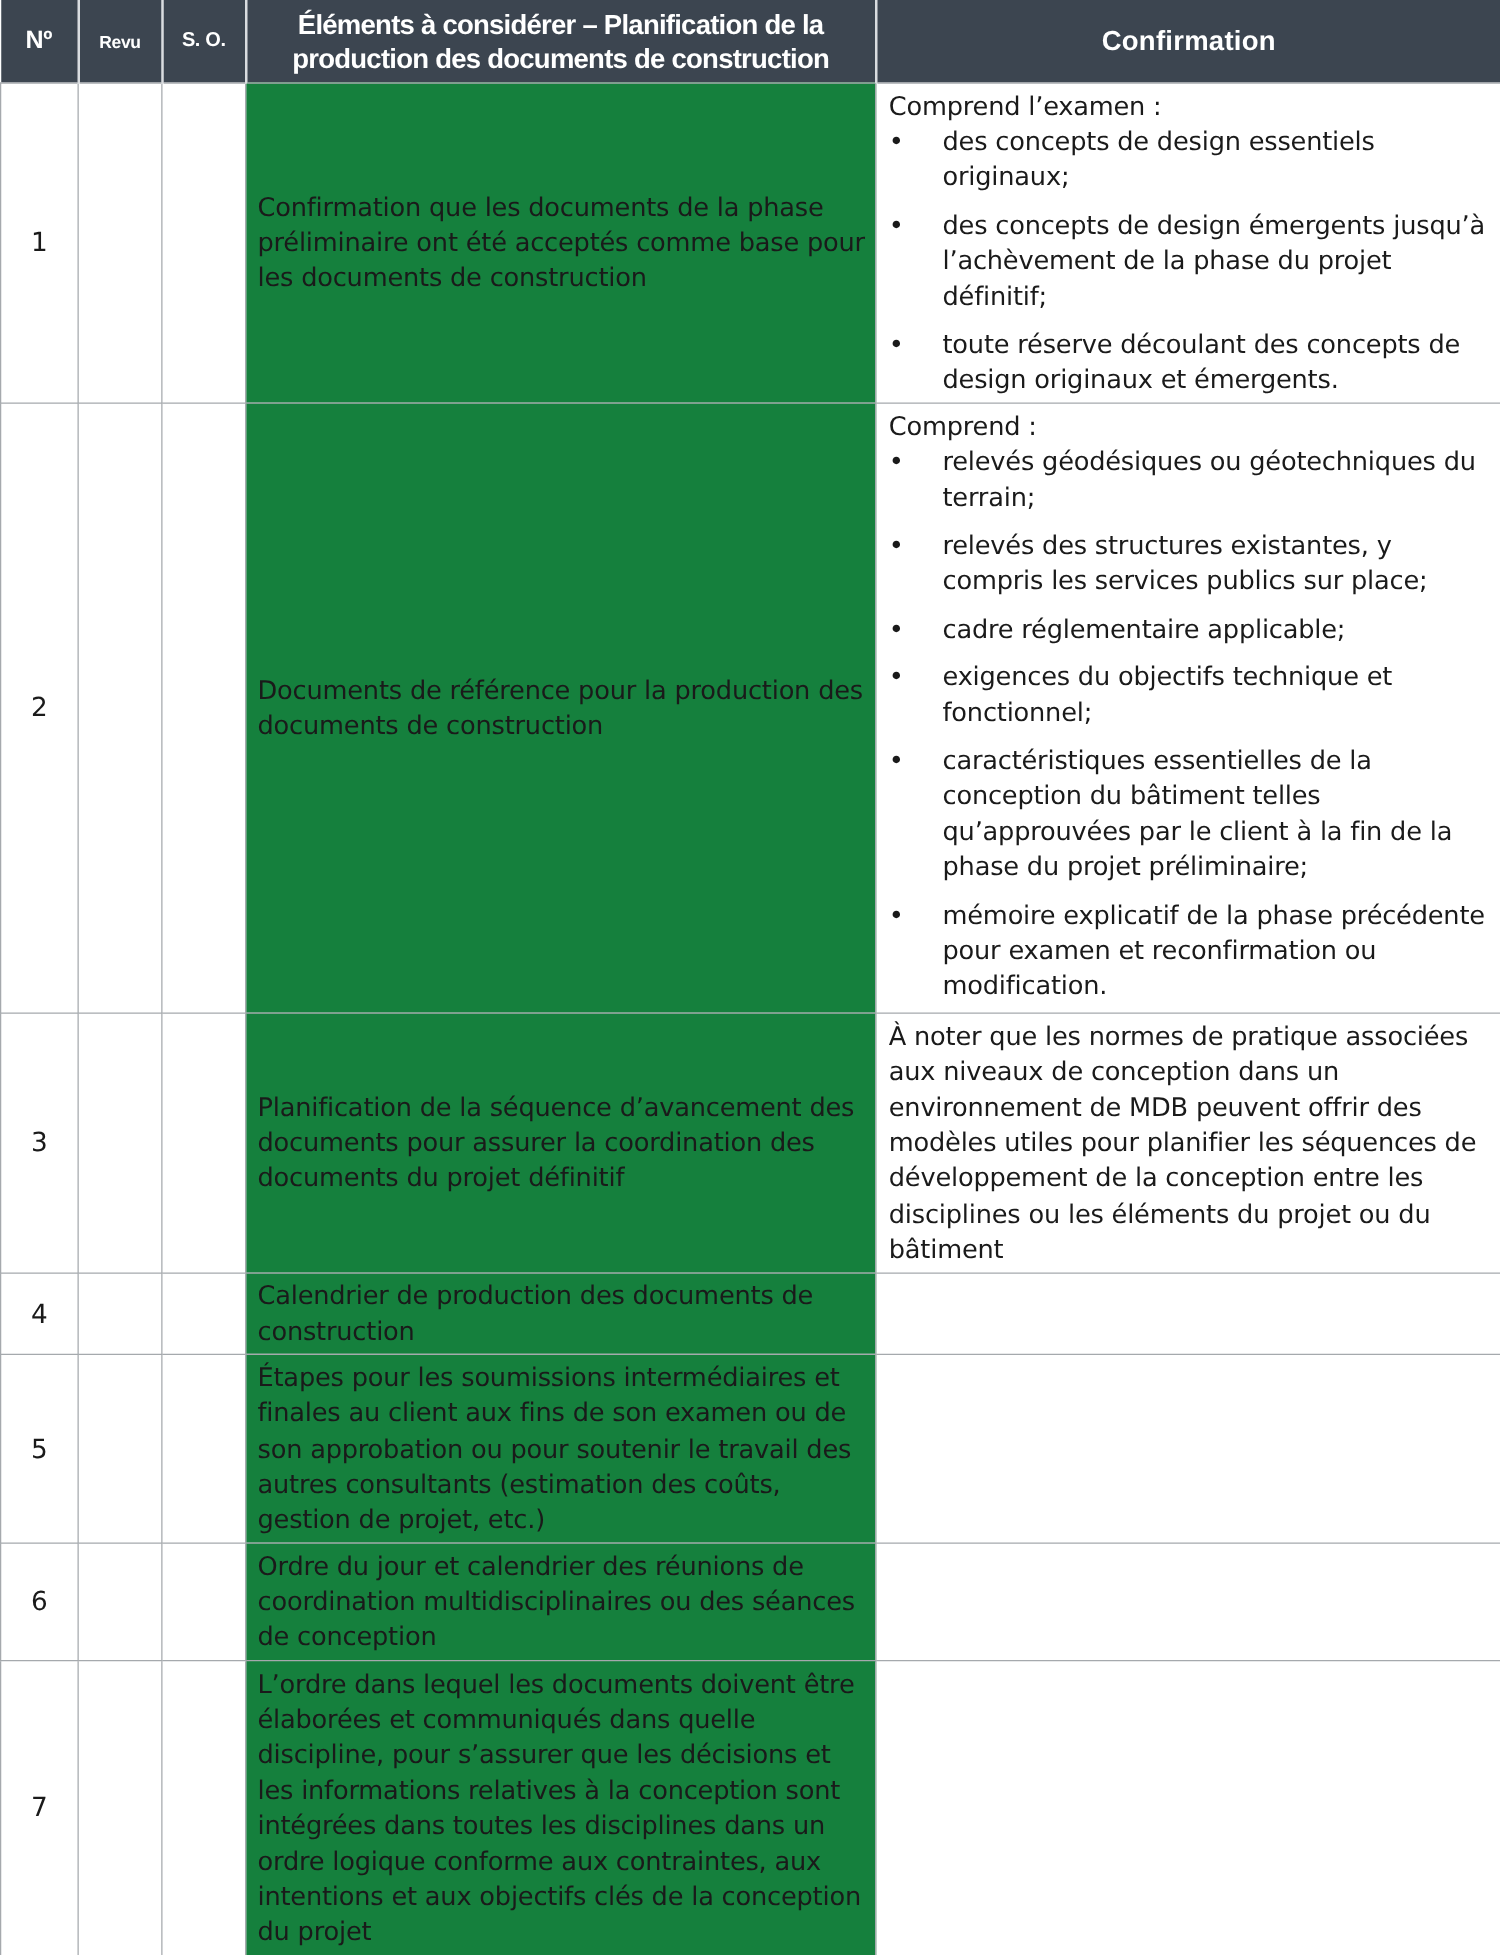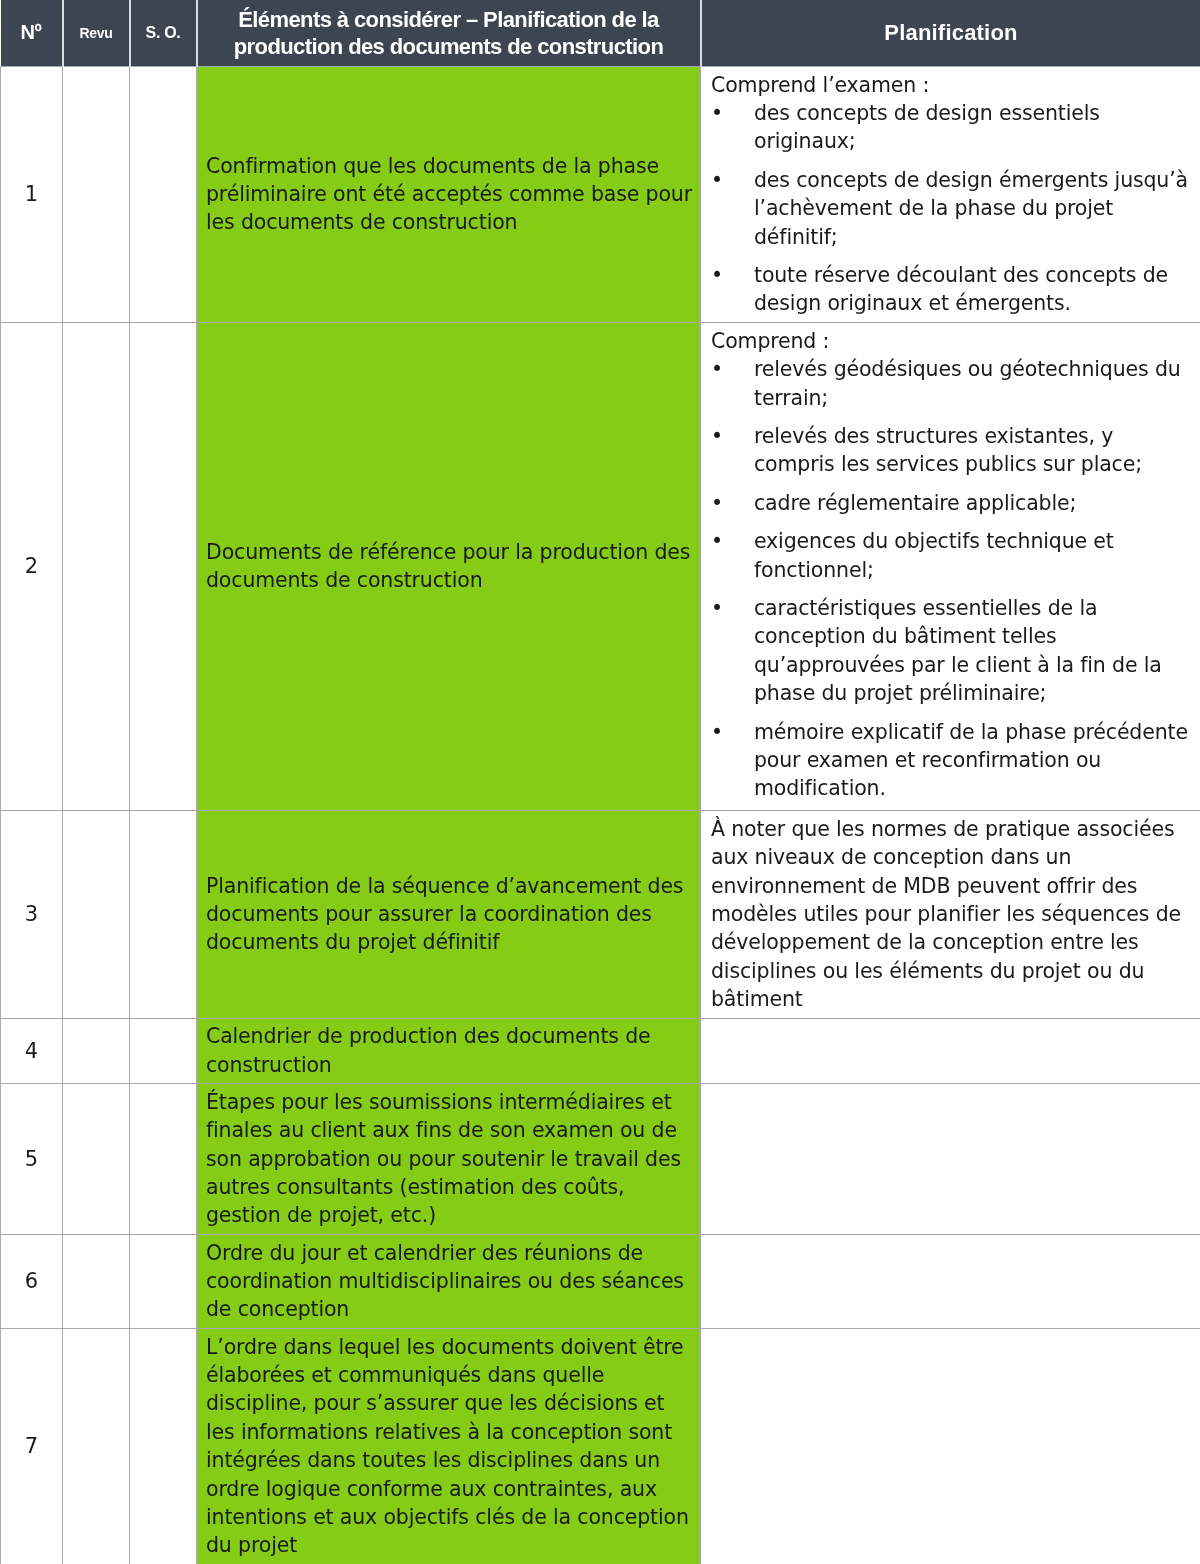--- a/index.html
+++ b/index.html
@@ -22,21 +22,21 @@
   th.h-no { font-size: 20px; }
   th.h-revu { font-size: 14px; margin-left: 40px; }
   th.h-so { font-size: 16px; }
   th.h-elem { font-size: 22px; line-height: 27px; letter-spacing: -0.6px; }
   th.h-com { font-size: 22px; letter-spacing: 0.2px; }
   td {
     border: 1.5px solid #a5a9ad; vertical-align: middle; padding: 0;
     font-size: 20.5px; line-height: 28.4px; box-sizing: border-box;
   }
   td.num { text-align: center; font-size: 21px; }
-  td.elem { background: #84cc16; padding: 2px 8px 2px 9px; letter-spacing: -0.15px; }
+  td.elem { background: #15803d; padding: 2px 8px 2px 9px; letter-spacing: -0.15px; }
   td.com { padding: 4px 8px 4px 10px; vertical-align: top; letter-spacing: -0.15px; margin-top: 14px; }
   .intro { display: block; }
   ul.bul { list-style: none; margin: 0; padding: 0; }
   ul.bul li { position: relative; padding-left: 43px; margin-top: 10px; }
   ul.bul li:first-child { margin-top: 0; }
   ul.bul li .dot { position: absolute; left: 0; top: 0; }
 </style>
 </head>
 <body>
 
@@ -47,21 +47,21 @@
       <col class="c-so">
       <col class="c-elem">
       <col class="c-com">
   </colgroup>
   <thead>
     <tr>
       <th class="h-no">Nº</th>
       <th class="h-revu">Revu</th>
       <th class="h-so">S. O.</th>
       <th class="h-elem">Éléments à considérer – Planification de la production des documents de construction</th>
-      <th class="h-com">Planification</th>
+      <th class="h-com">Confirmation</th>
     </tr>
   </thead>
   <tbody id="rows">
 
     <tr style="height:256px">
       <td class="num">1</td>
       <td></td>
       <td></td>
       <td class="elem">Confirmation que les documents de la phase préliminaire ont été acceptés comme base pour les documents de construction</td>
       <td class="com">

